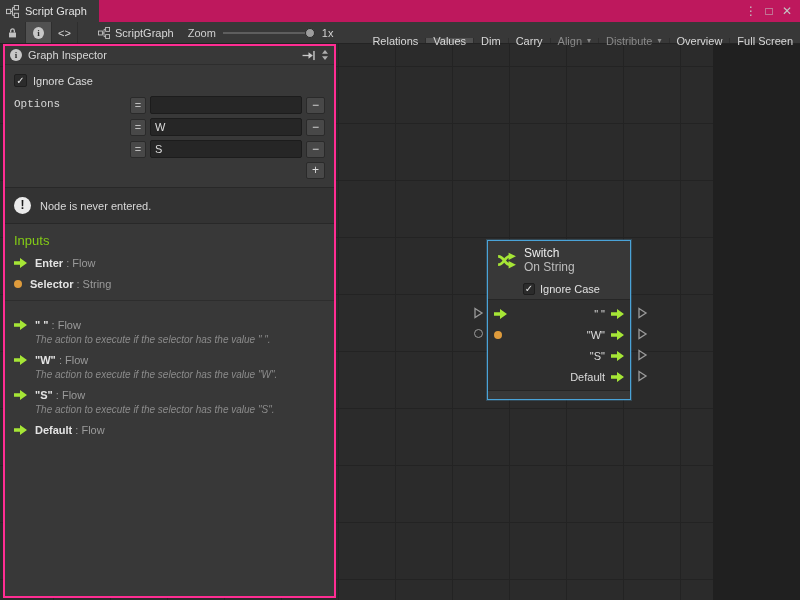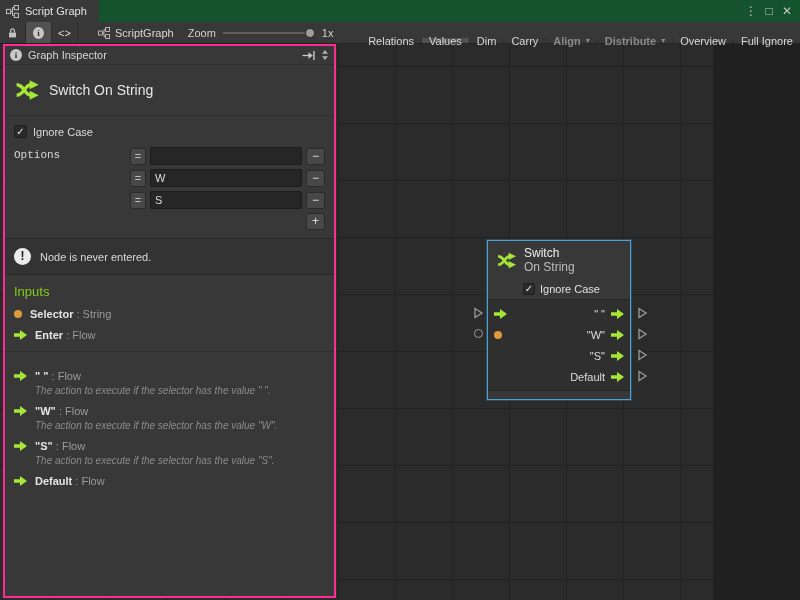--- a/index.html
+++ b/index.html
@@ -1,30 +1,30 @@
 <!DOCTYPE html>
 <html><head>
 <meta charset="utf-8">
 <style>
   *{margin:0;padding:0;box-sizing:border-box;font-family:"Liberation Sans","DejaVu Sans",sans-serif;}
   html,body{width:800px;height:600px;overflow:hidden;background:#202020;color:#d2d2d2;font-size:11px;cursor:default;}
   body{position:relative;}
 
   
-  .titlebar{position:absolute;left:0;top:0;width:800px;height:22px;background:#14532d;display:flex;align-items:stretch;z-index:5;}
+  .titlebar{position:absolute;left:0;top:0;width:800px;height:22px;background:#be185d;display:flex;align-items:stretch;z-index:5;}
   .tab{display:flex;align-items:center;gap:6px;background:#383838;padding:0 12px 0 6px;color:#e2e2e2;font-size:11px;}
   .win-controls{margin-left:auto;display:flex;align-items:center;padding-right:4px;color:#c4c4c4;}
   .win-controls span{width:18px;text-align:center;font-size:12px;line-height:22px;}
 
   
   .toolbar{position:absolute;left:0;top:22px;width:800px;height:22px;background:#383838;border-bottom:1px solid #232323;display:flex;align-items:stretch;z-index:5;}
   .tbtn{display:flex;align-items:center;gap:3px;padding:0 7px;color:#d8d8d8;background:transparent;border:none;border-right:1px solid #2e2e2e;font-size:11px;}
   .tbtn.square{width:26px;justify-content:center;}
   .tbtn.active{background:#515151;}
-  .tbtn.disabled{color:#8a8a8a;font-weight:bold;}
+  .tbtn.disabled{color:#8a8a8a;}
   .crumb{display:flex;align-items:center;gap:5px;margin-left:14px;padding:0 6px;color:#d8d8d8;}
   .zoomwrap{display:flex;align-items:center;gap:7px;padding:0 8px;}
   .slider{position:relative;width:92px;height:22px;}
   .slider .track{position:absolute;left:0;right:0;top:10px;height:2px;background:#5e5e5e;}
   .slider .knob{position:absolute;right:0;top:6px;width:10px;height:10px;border-radius:50%;background:#9d9d9d;border:1px solid #2a2a2a;}
   .tb-right{margin-left:auto;display:flex;align-items:stretch;margin-top:16px;}
   .circle-i{display:inline-block;width:12px;height:12px;border-radius:50%;background:#c8c8c8;color:#2e2e2e;font-weight:bold;font-size:9px;line-height:12px;text-align:center;font-family:"Liberation Serif","DejaVu Serif",serif;}
   .dd{font-size:8px;margin-left:2px;}
 
   
@@ -172,21 +172,21 @@
         <span class="dd">▾</span>
     </button>
     <button class="tbtn disabled">
       <span>Distribute</span>
         <span class="dd">▾</span>
     </button>
     <button class="tbtn">
         <span>Overview</span>
       </button>
     <button class="tbtn" style="border-right:none">
-        <span>Full Ignore</span>
+        <span>Full Screen</span>
       </button>
   </div>
 </div>
 
 <div class="canvas">
 
   <div class="node">
     <div class="node-header">
       <svg style="width:21px;height:21px">
           <use href="#sym-shuffle"></use>
@@ -269,26 +269,20 @@
     <span>Graph Inspector</span>
     <span class="spacer"></span>
     <svg style="width:13px;height:11px">
         <use href="#sym-docktab"></use>
       </svg>
     <svg style="width:8px;height:12px">
         <use href="#sym-spinner"></use>
       </svg>
   </div>
 
-  <div class="insp-title">
-    <svg style="width:26px;height:26px">
-        <use href="#sym-shuffle"></use>
-      </svg>
-    <span>Switch On String</span>
-  </div>
 
   <div class="fields">
     <div class="chkrow">
       <span class="checkbox">✓</span>
       <span>Ignore Case</span>
     </div>
     <div class="opt-wrap">
       <div class="opt-label">Options</div>
       <div class="optlist">
         <div class="optrow">
@@ -314,29 +308,29 @@
   </div>
 
   <div class="warning">
     <span class="warnicon">!</span>
     <span>Node is never entered.</span>
   </div>
 
   <div class="section">
     <div class="sec-header">Inputs</div>
     <div class="portrow">
+      <svg class="arrow13">
+          <use href="#sym-arrow"></use>
+        </svg>
+      <span><span class="portname">Enter</span> <span class="porttype">: Flow</span></span>
+    </div>
+    <div class="portrow">
       <span class="dot-orange"></span>
       <span><span class="portname">Selector</span> <span class="porttype">: String</span></span>
     </div>
-    <div class="portrow">
-      <svg class="arrow13">
-          <use href="#sym-arrow"></use>
-        </svg>
-      <span><span class="portname">Enter</span> <span class="porttype">: Flow</span></span>
-    </div>
   </div>
 
   <div class="section bordered">
     <div class="portrow">
       <svg class="arrow13">
           <use href="#sym-arrow"></use>
         </svg>
       <span><span class="portname">" "</span> <span class="porttype">: Flow</span></span>
     </div>
     <div class="portdesc">The action to execute if the selector has the value " ".</div>

